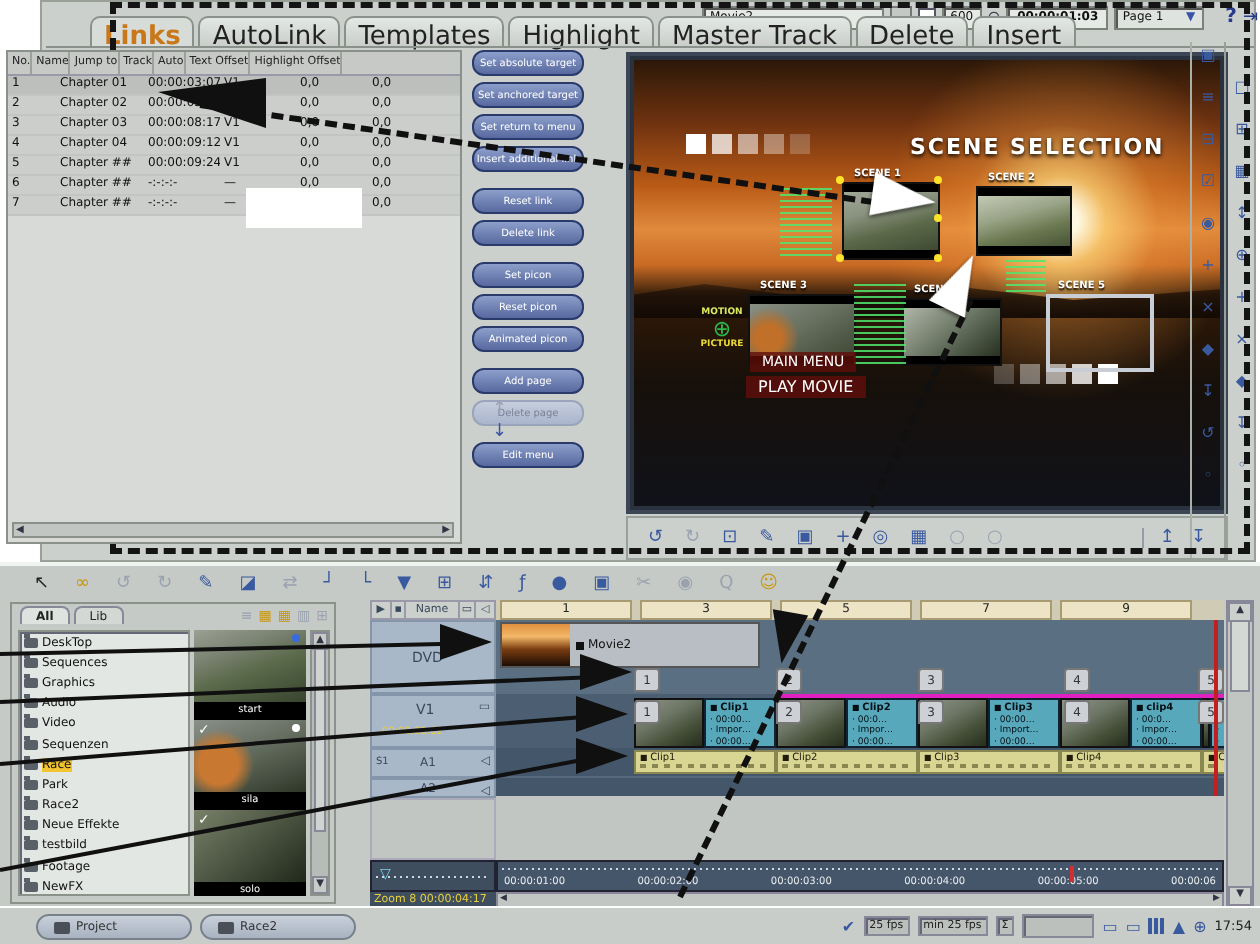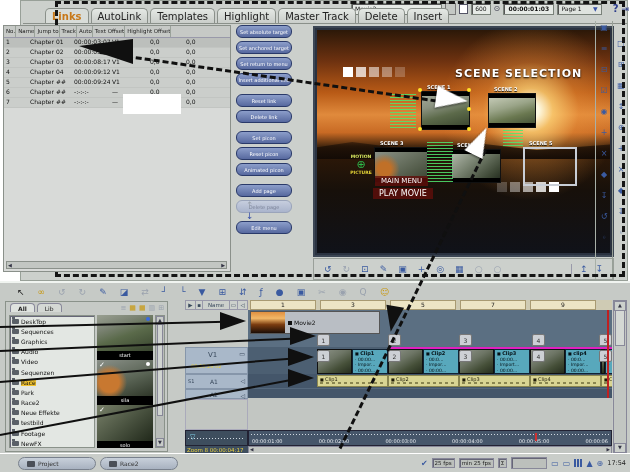--- a/index.html
+++ b/index.html
@@ -1,21 +1,21 @@
 <!DOCTYPE html>
 <html><head>
 <meta charset="utf-8">
 <style>
   html,body{margin:0;padding:0;background:#fff;}
   #screen{position:relative;width:630px;height:472px;overflow:hidden;background:#fff;
     font-family:"DejaVu Sans","Liberation Sans",sans-serif;-webkit-font-smoothing:none;}
   
   #topwin{position:absolute;left:20px;top:0;width:608px;height:281px;background:#ccd0cc;border:1px solid #98a098;box-sizing:border-box;}
   #tabs{position:absolute;left:24px;top:7px;height:16px;display:flex;gap:2px;}
-  .tab{background:linear-gradient(180deg,#e4e8e4,#c8ccc8);border:1px solid #8a908a;border-bottom:none;border-radius:5px 5px 0 0;font-size:10px;padding:2px 6px 0;color:#222;white-space:nowrap;}
+  .tab{background:linear-gradient(180deg,#e4e8e4,#c8ccc8);border:1px solid #8a908a;border-bottom:none;border-radius:5px 5px 0 0;font-size:13px;padding:2px 6px 0;color:#222;white-space:nowrap;}
   .tab.active{background:#d8dcd8;color:#c87818;font-weight:bold;}
   #tabline{position:absolute;left:2px;top:22px;width:604px;height:1px;background:#8a908a;}
   
   #minibar{position:absolute;left:330px;top:0;height:15px;width:278px;display:flex;align-items:center;gap:3px;font-size:6px;}
   .mfield{background:#e6eae6;border:1px solid #7a827a;box-shadow:inset 1px 1px 0 #555;height:10px;display:flex;align-items:center;padding:0 3px;color:#111;}
   #moviefield{width:96px;}
   .mbtn{width:11px;height:10px;background:#c4c8c4;border:1px solid #777;}
   .mchk{width:8px;height:8px;background:#fff;border:1px solid #556;}
   .micon{color:#445;font-size:8px;line-height:8px;}
   #tcbox{width:50px;font-weight:bold;justify-content:center;}
@@ -592,20 +592,23 @@
       </div>
     </div>
 
     <div id="corner" class="trkhead">
       <span style="width:10px">▶</span>
       <span style="width:8px">▪</span>
       <span style="width:27px">Name</span>
       <span style="width:9px">▭</span>
       <span style="width:9px;border-right:none">◁</span>
     </div>
+    <div id="rowDVD" class="trkhead">
+      <span class="tname">DVD</span>
+    </div>
     <div id="rowV1" class="trkhead">
       <span class="tname">V1</span>
       <span class="tlen">00:00:26:02</span>
       <span class="spk">▭</span>
     </div>
     <div id="rowA1" class="trkhead">
       <span class="sgrp">S1</span>
       <span class="tname">A1</span>
       <span class="spk">◁</span>
     </div>

